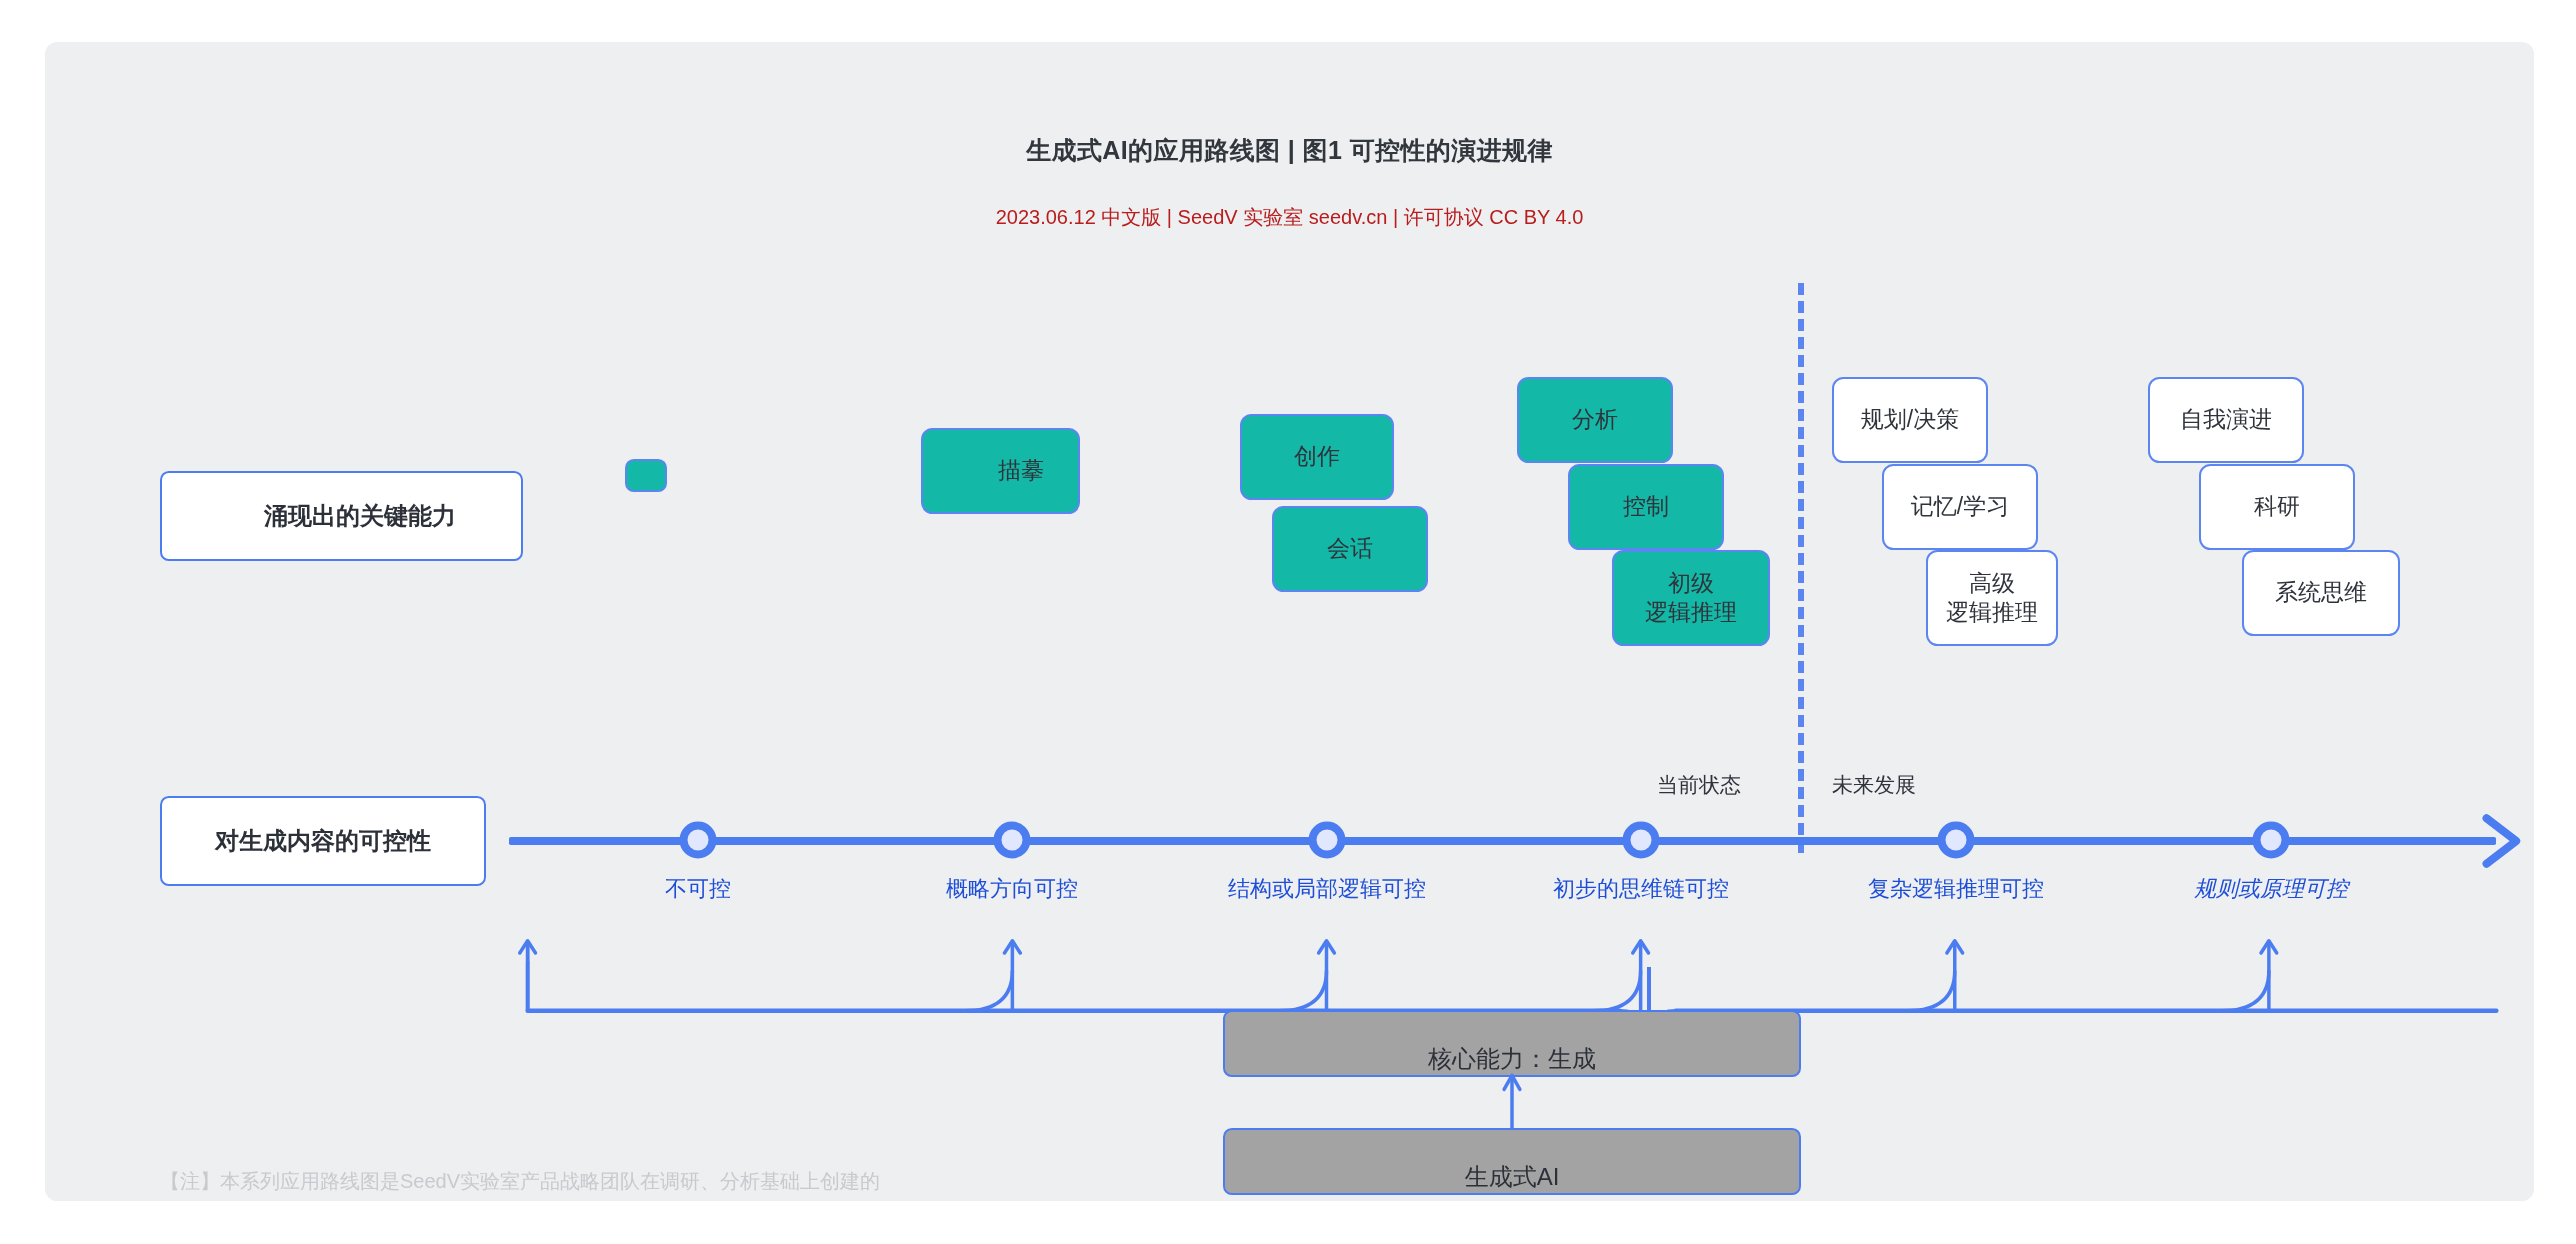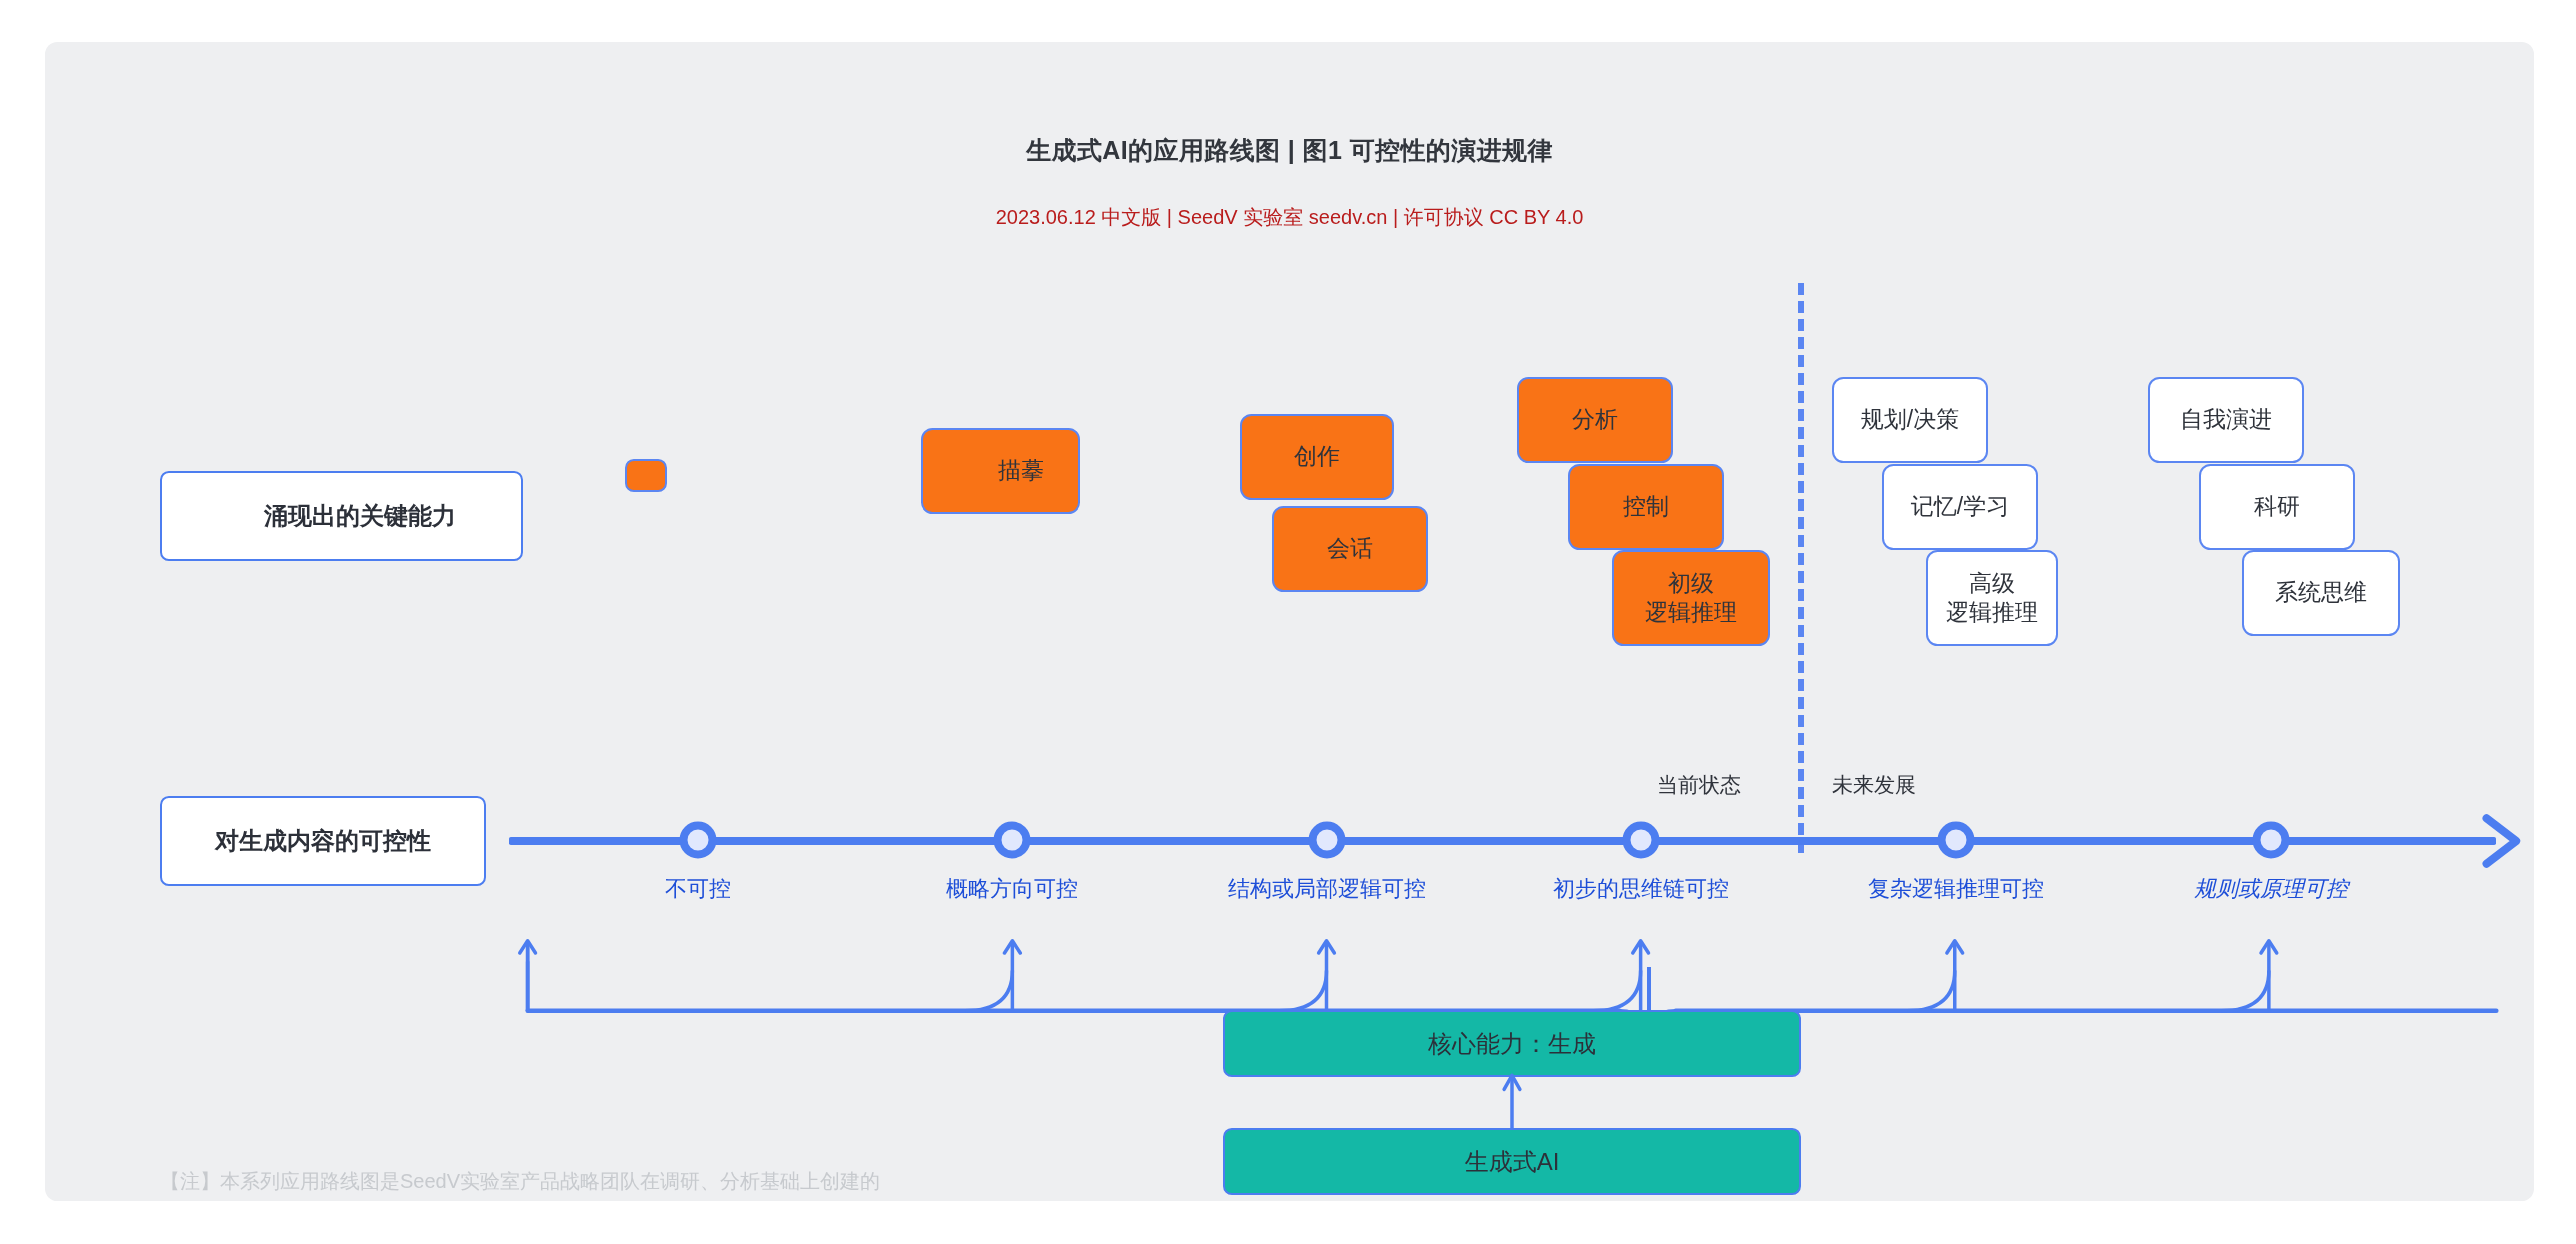--- a/index.html
+++ b/index.html
@@ -45,21 +45,21 @@
   .chip{
     position:absolute;
     border:2.2px solid #5b86f2;
     border-radius:11.4px;
     display:flex;align-items:center;justify-content:center;
     text-align:center;
     font-size:23px;color:#2f333b;
     line-height:1.28;
     box-sizing:border-box;
   }
-  .chip.now{background:#f97316;}
+  .chip.now{background:#14b8a6;}
   .chip.future{background:#ffffff;}
   .chip.empty{border-radius:8.8px;}
 
   
   .divider{
     position:absolute;left:1753px;top:241px;
     width:0;height:570px;
     border-left:6.1px dashed #5b86f2;
   }
   .divider-label{
@@ -92,24 +92,24 @@
     transform:translateX(-50%);
     font-size:22px;color:#1d4ed8;white-space:nowrap;
   }
 
   
   .bus{position:absolute;left:464px;top:876px;width:2006px;height:105px;}
 
   
   .bottombox{
     position:absolute;
-    background:#14b8a6;
+    background:#a3a3a3;
     border:2.6px solid #4c7df0;
     border-radius:8.8px;
-    display:flex;align-items:center;justify-content:center;
+    display:flex;align-items:flex-end;justify-content:center;
     font-size:24px;color:#2c3039;
   }
   #box-core-capability{left:1178px;top:968px;width:574px;height:63px;}
   #box-genai{left:1178px;top:1086px;width:574px;height:63px;}
   .stem{position:absolute;left:1178px;top:1021px;width:578px;height:79px;}
 
   
   .footnote{
     position:absolute;left:115px;top:1126px;
     font-size:20px;color:#c7cace;white-space:nowrap;

